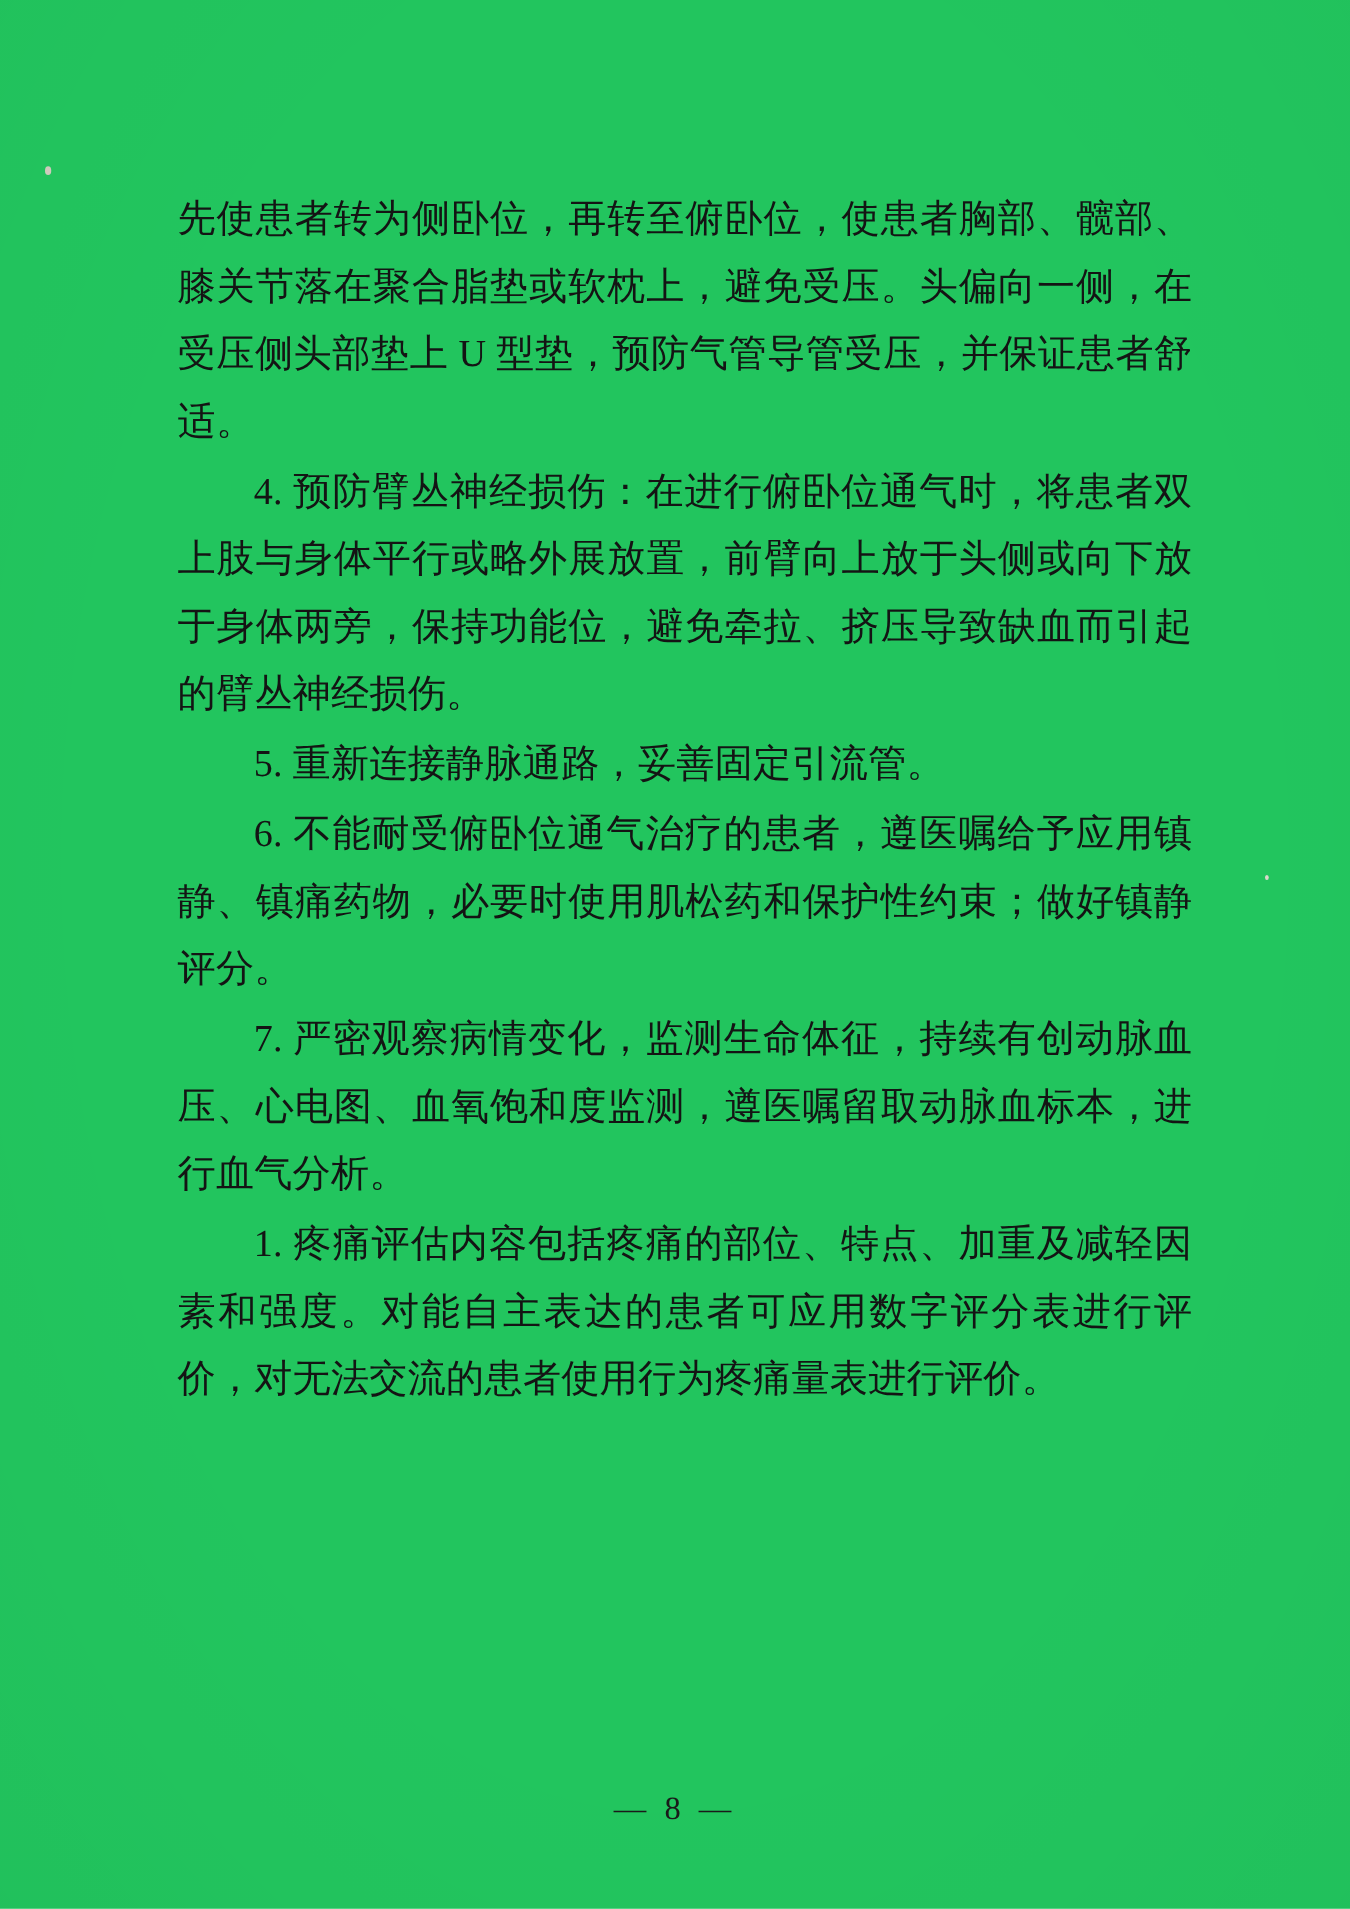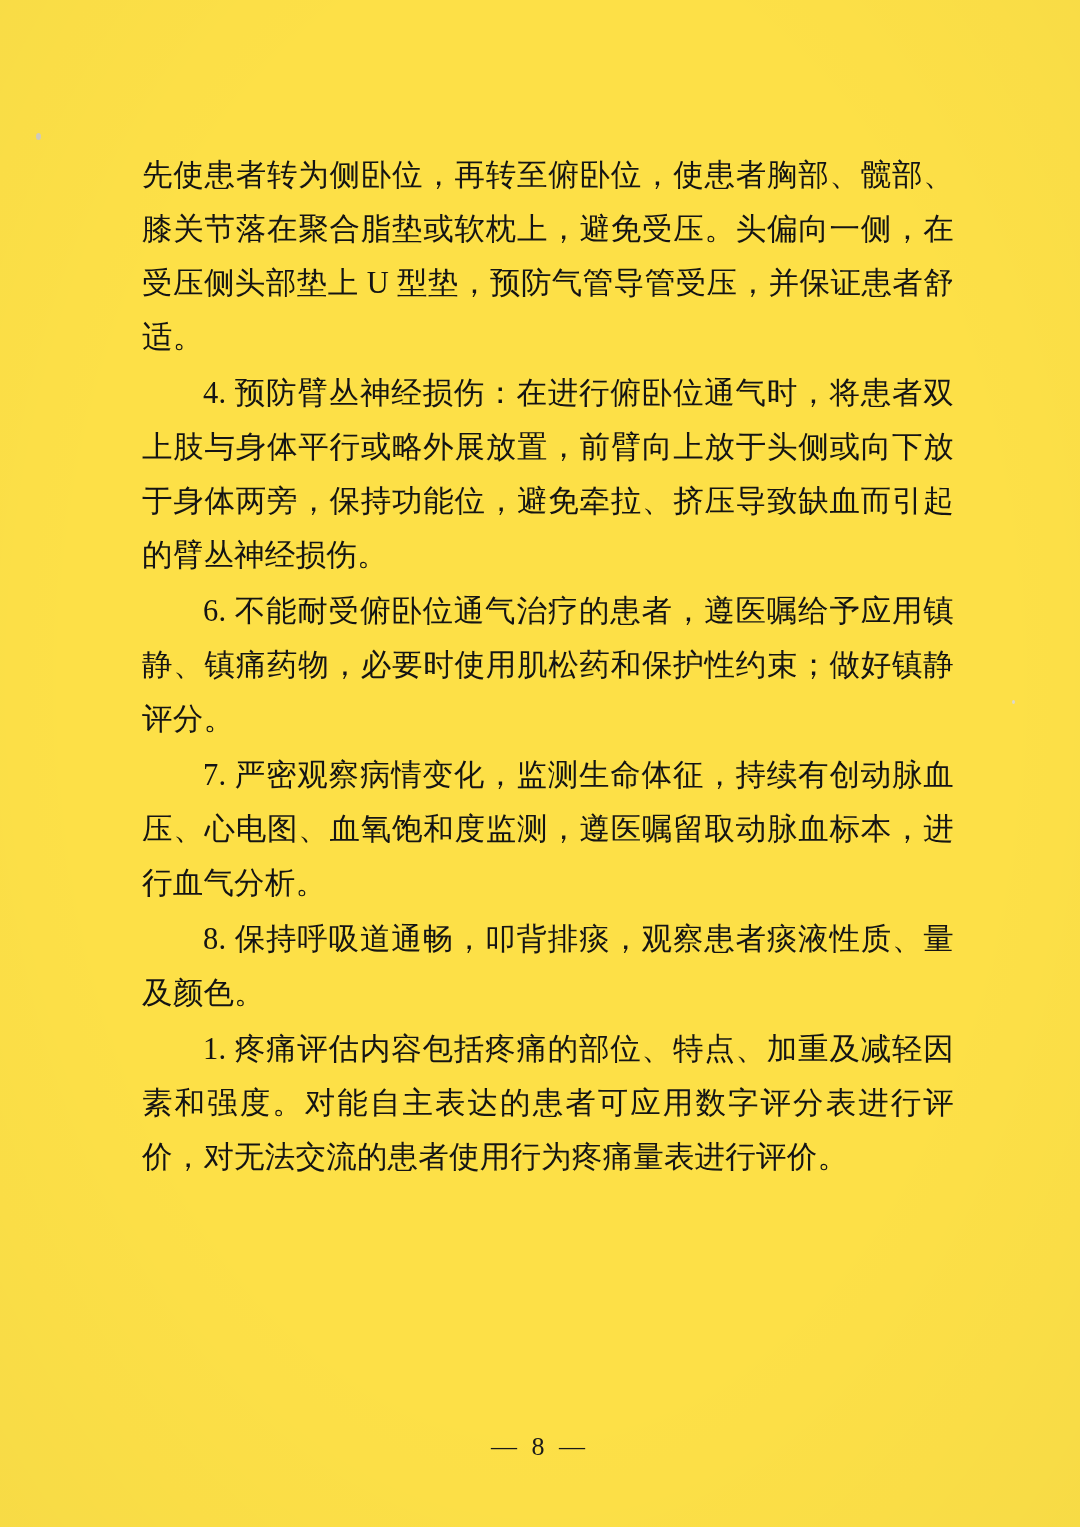--- a/index.html
+++ b/index.html
@@ -15,21 +15,21 @@
     font-family: "Liberation Serif", "DejaVu Serif", serif;
     color: #1a1a1a;
     overflow: hidden;
   }
   .page {
     position: absolute;
     top: 0;
     left: 0;
     width: 1080px;
     height: 1527px;
-    background: #fde047;
+    background: #22c55e;
   }
   
   .paper-tint {
     position: absolute;
     inset: 0;
     background:
       radial-gradient(ellipse at 50% 45%, rgba(255,255,255,0) 60%, rgba(0,0,0,0.025) 100%);
     pointer-events: none;
   }
   .content {
@@ -85,22 +85,22 @@
 
 <div class="page">
   <div class="paper-tint"></div>
 
   <span class="speck" style="left:36px; top:133px; width:5px; height:7px;"></span>
   <span class="speck" style="left:1012px; top:700px; width:3px; height:4px; background:#ddd8cc;"></span>
 
   <div class="content">
     <p class="para">先使患者转为侧卧位，再转至俯卧位，使患者胸部、髋部、膝关节落在聚合脂垫或软枕上，避免受压。头偏向一侧，在受压侧头部垫上 U 型垫，预防气管导管受压，并保证患者舒适。</p>
     <p class="para indent">4. 预防臂丛神经损伤：在进行俯卧位通气时，将患者双上肢与身体平行或略外展放置，前臂向上放于头侧或向下放于身体两旁，保持功能位，避免牵拉、挤压导致缺血而引起的臂丛神经损伤。</p>
+    <p class="para indent">5. 重新连接静脉通路，妥善固定引流管。</p>
     <p class="para indent">6. 不能耐受俯卧位通气治疗的患者，遵医嘱给予应用镇静、镇痛药物，必要时使用肌松药和保护性约束；做好镇静评分。</p>
     <p class="para indent">7. 严密观察病情变化，监测生命体征，持续有创动脉血压、心电图、血氧饱和度监测，遵医嘱留取动脉血标本，进行血气分析。</p>
-    <p class="para indent">8. 保持呼吸道通畅，叩背排痰，观察患者痰液性质、量及颜色。</p>
     <p class="para indent">1. 疼痛评估内容包括疼痛的部位、特点、加重及减轻因素和强度。对能自主表达的患者可应用数字评分表进行评价，对无法交流的患者使用行为疼痛量表进行评价。</p>
   </div>
 
   <div class="footer">
     <span>— 8 —</span>
   </div>
 </div>
 
 </body></html>

